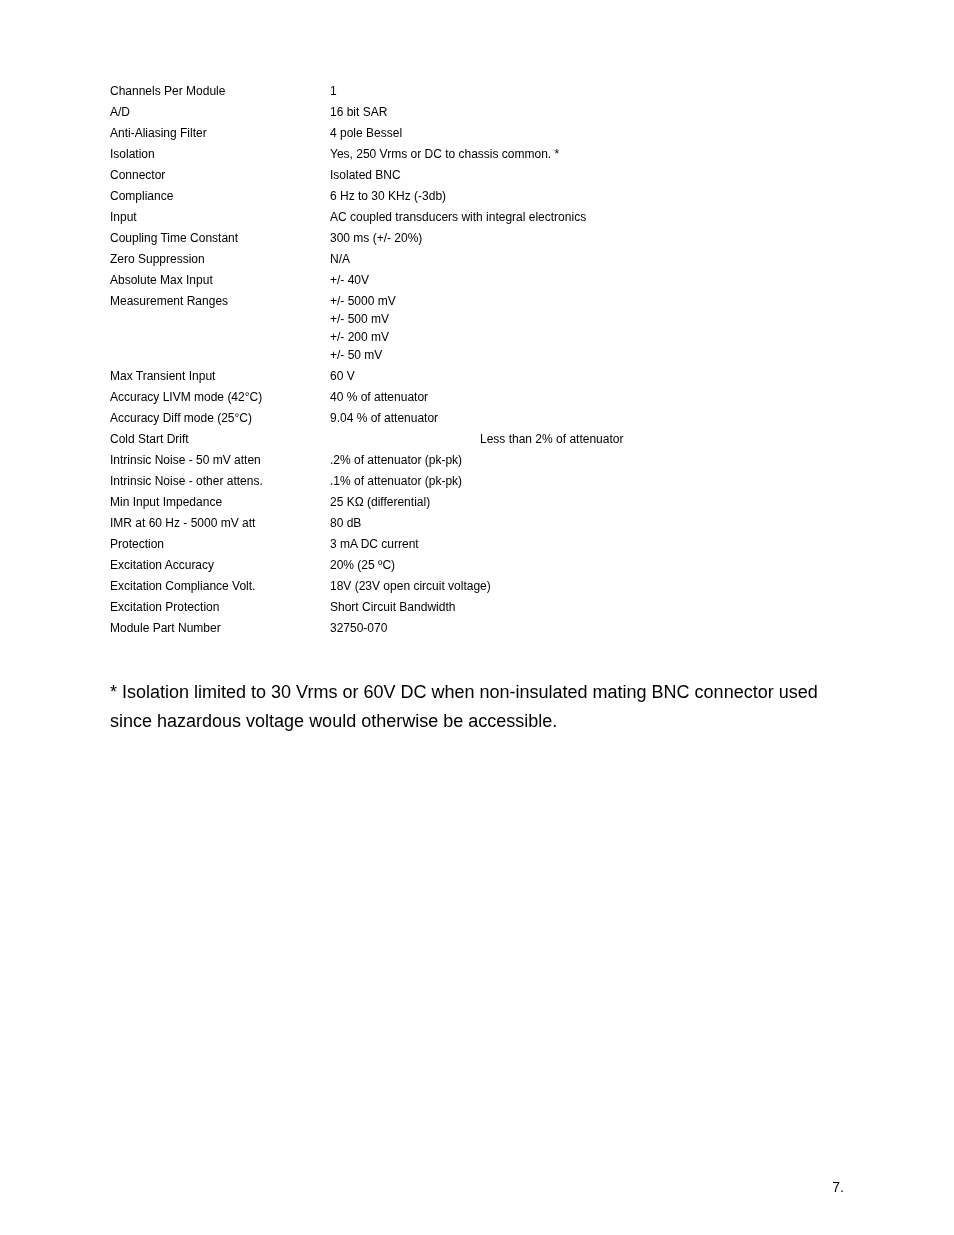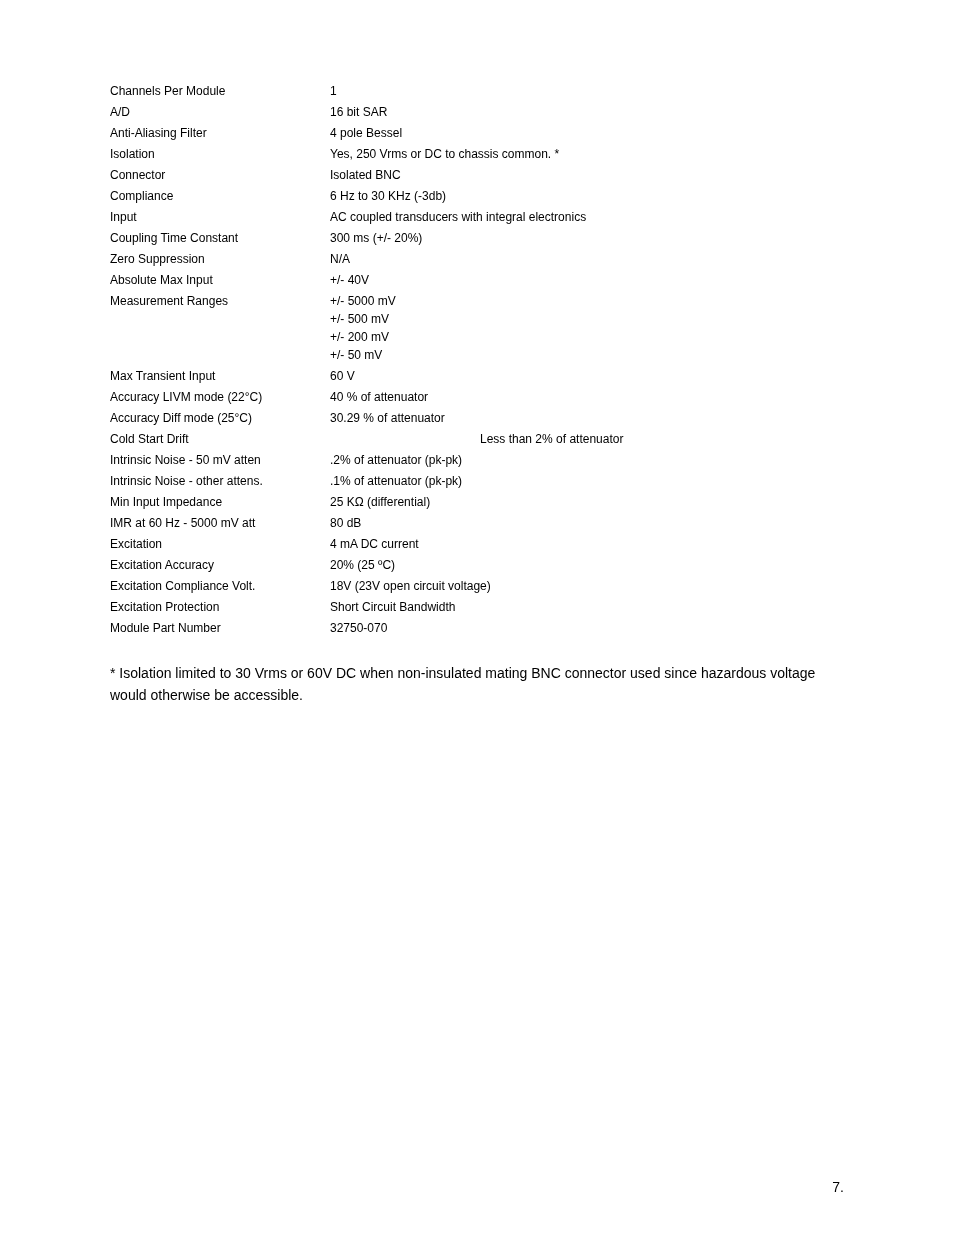--- a/index.html
+++ b/index.html
@@ -30,22 +30,22 @@
       line-height: 1.5;
     }
     .specs-table td.label {
       width: 220px;
       padding-right: 10px;
     }
     .specs-table td.value {
       width: auto;
     }
     .footnote {
-      margin-top: 24px;
-      font-size: 14px;
+      margin-top: 40px;
+      font-size: 18px;
       line-height: 1.6;
       max-width: 730px;
     }
     .page-number {
       position: absolute;
       bottom: 40px;
       right: 110px;
       font-size: 14px;
     }
   </style>
@@ -97,26 +97,26 @@
         </tr>
         <tr>
           <td class="label">Measurement Ranges</td>
           <td class="value">+/- 5000 mV<br>+/- 500 mV<br>+/- 200 mV<br>+/- 50 mV</td>
         </tr>
         <tr>
           <td class="label">Max Transient Input</td>
           <td class="value">60 V</td>
         </tr>
         <tr>
-          <td class="label">Accuracy LIVM mode (22°C)</td>
+          <td class="label">Accuracy LIVM mode (42°C)</td>
           <td class="value">40 % of attenuator</td>
         </tr>
         <tr>
           <td class="label">Accuracy Diff mode (25°C)</td>
-          <td class="value">30.29 % of attenuator</td>
+          <td class="value">9.04 % of attenuator</td>
         </tr>
         <tr>
           <td class="label" style="padding-left: 0px; margin-top: 43px;">Cold Start Drift</td>
           <td class="value"><span style="display: inline-block; width: 150px;"></span><span>Less than 2% of attenuator</span></td>
         </tr>
         <tr>
           <td class="label">Intrinsic Noise - 50 mV atten</td>
           <td class="value">.2% of attenuator (pk-pk)</td>
         </tr>
         <tr>
@@ -125,22 +125,22 @@
         </tr>
         <tr>
           <td class="label">Min Input Impedance</td>
           <td class="value">25 KΩ (differential)</td>
         </tr>
         <tr>
           <td class="label">IMR at 60 Hz - 5000 mV att</td>
           <td class="value">80 dB</td>
         </tr>
         <tr>
-          <td class="label">Excitation</td>
-          <td class="value">4 mA DC current</td>
+          <td class="label">Protection</td>
+          <td class="value">3 mA DC current</td>
         </tr>
         <tr>
           <td class="label">Excitation Accuracy</td>
           <td class="value">20% (25 ºC)</td>
         </tr>
         <tr>
           <td class="label">Excitation Compliance Volt.</td>
           <td class="value">18V (23V open circuit voltage)</td>
         </tr>
         <tr>

